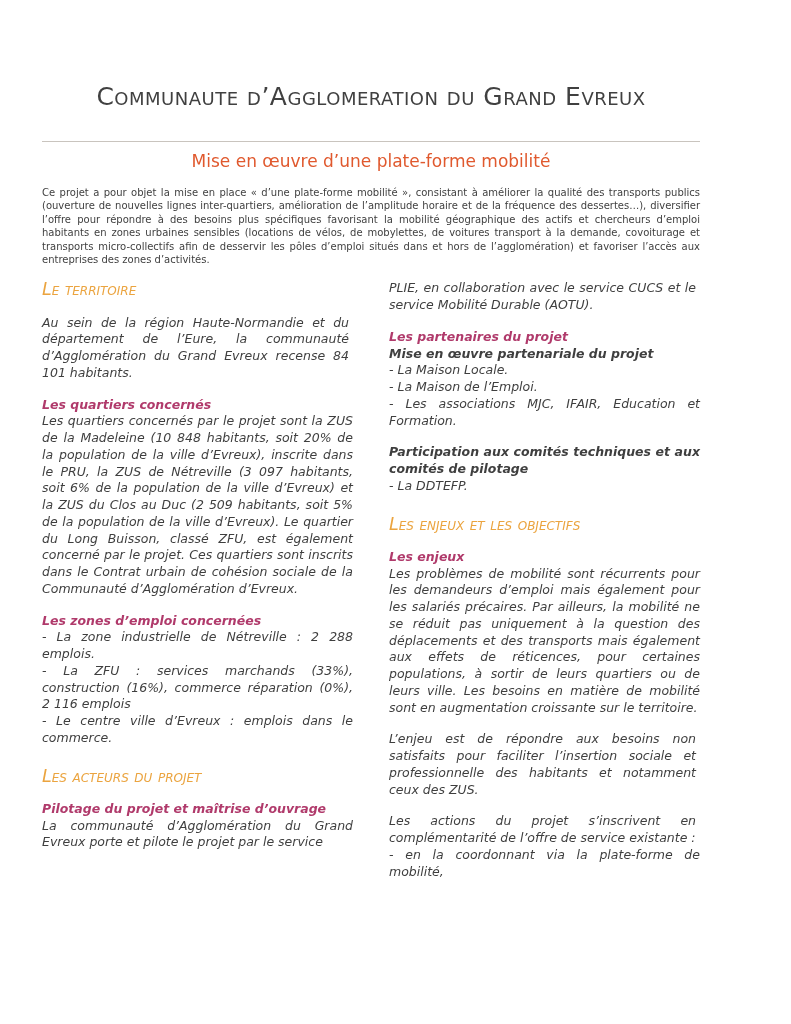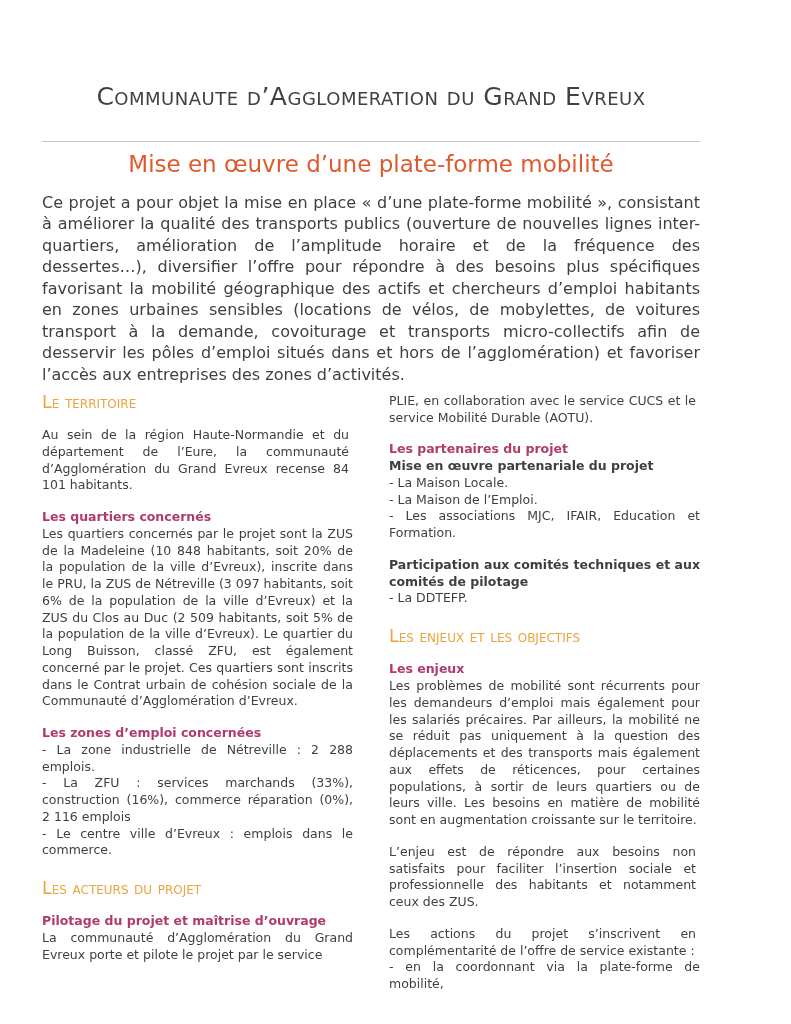--- a/index.html
+++ b/index.html
@@ -26,38 +26,39 @@
   }
   .divider {
     border: none;
     border-top: 1px solid #c9c4be;
     margin: 0 0 9px 0;
   }
   .doc-subtitle {
     margin: 0 0 15px 0;
     text-align: center;
     font-weight: 400;
-    font-size: 23px;
+    font-size: 17px;
     color: #e0592e;
   }
   .intro {
-    margin: 0 0 8px 0;
-    font-size: 16px;
+    margin: 0 0 14px 0;
+    font-size: 10px;
     line-height: 1.34;
     text-align: justify;
   }
   .columns {
     display: flex;
     gap: 36px;
   }
   .col {
     flex: 1 1 0;
     font-size: 12.5px;
     line-height: 1.34;
     text-align: justify;
+    font-style: italic;
   }
   .col > :first-child { margin-top: 0; }
   .section-heading {
     font-variant: small-caps;
     font-weight: 400;
     font-size: 17.5px;
     color: #eba43f;
     margin: 20px 0 13px 0;
     text-align: left;
     line-height: 1.1;

